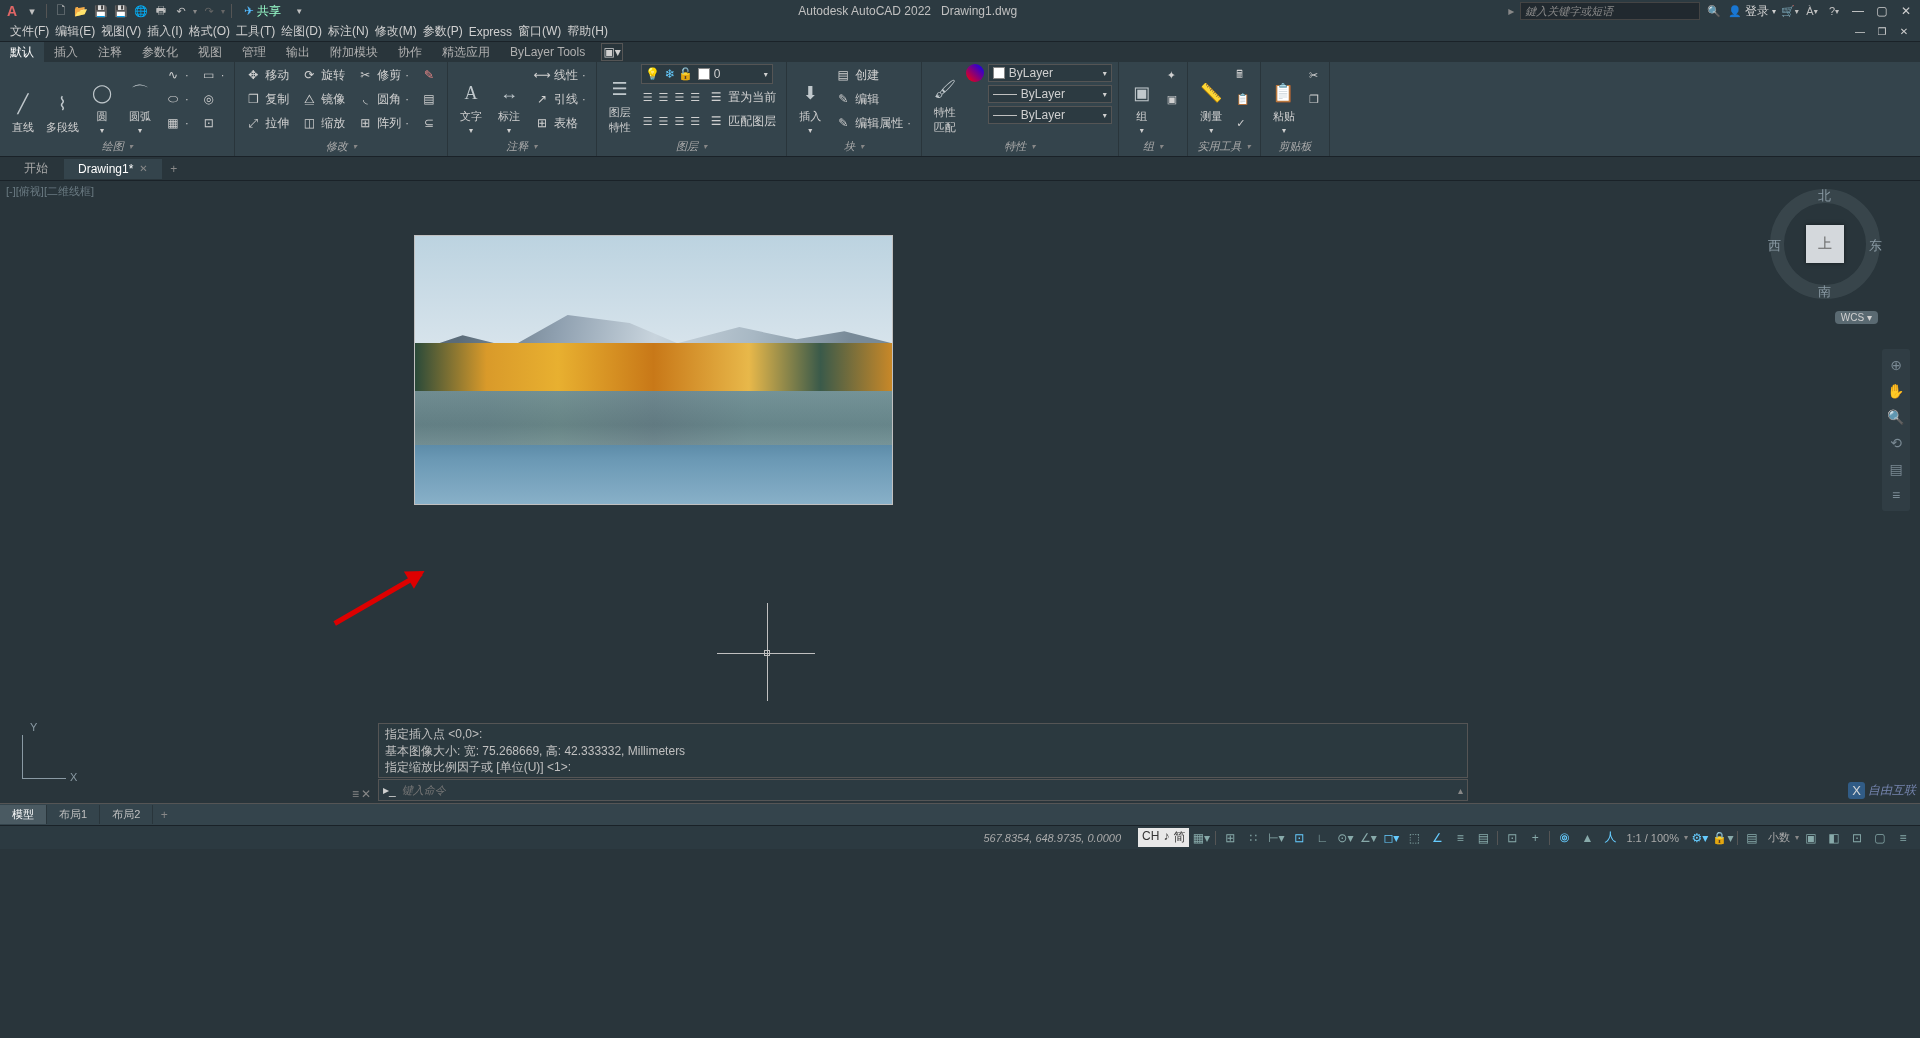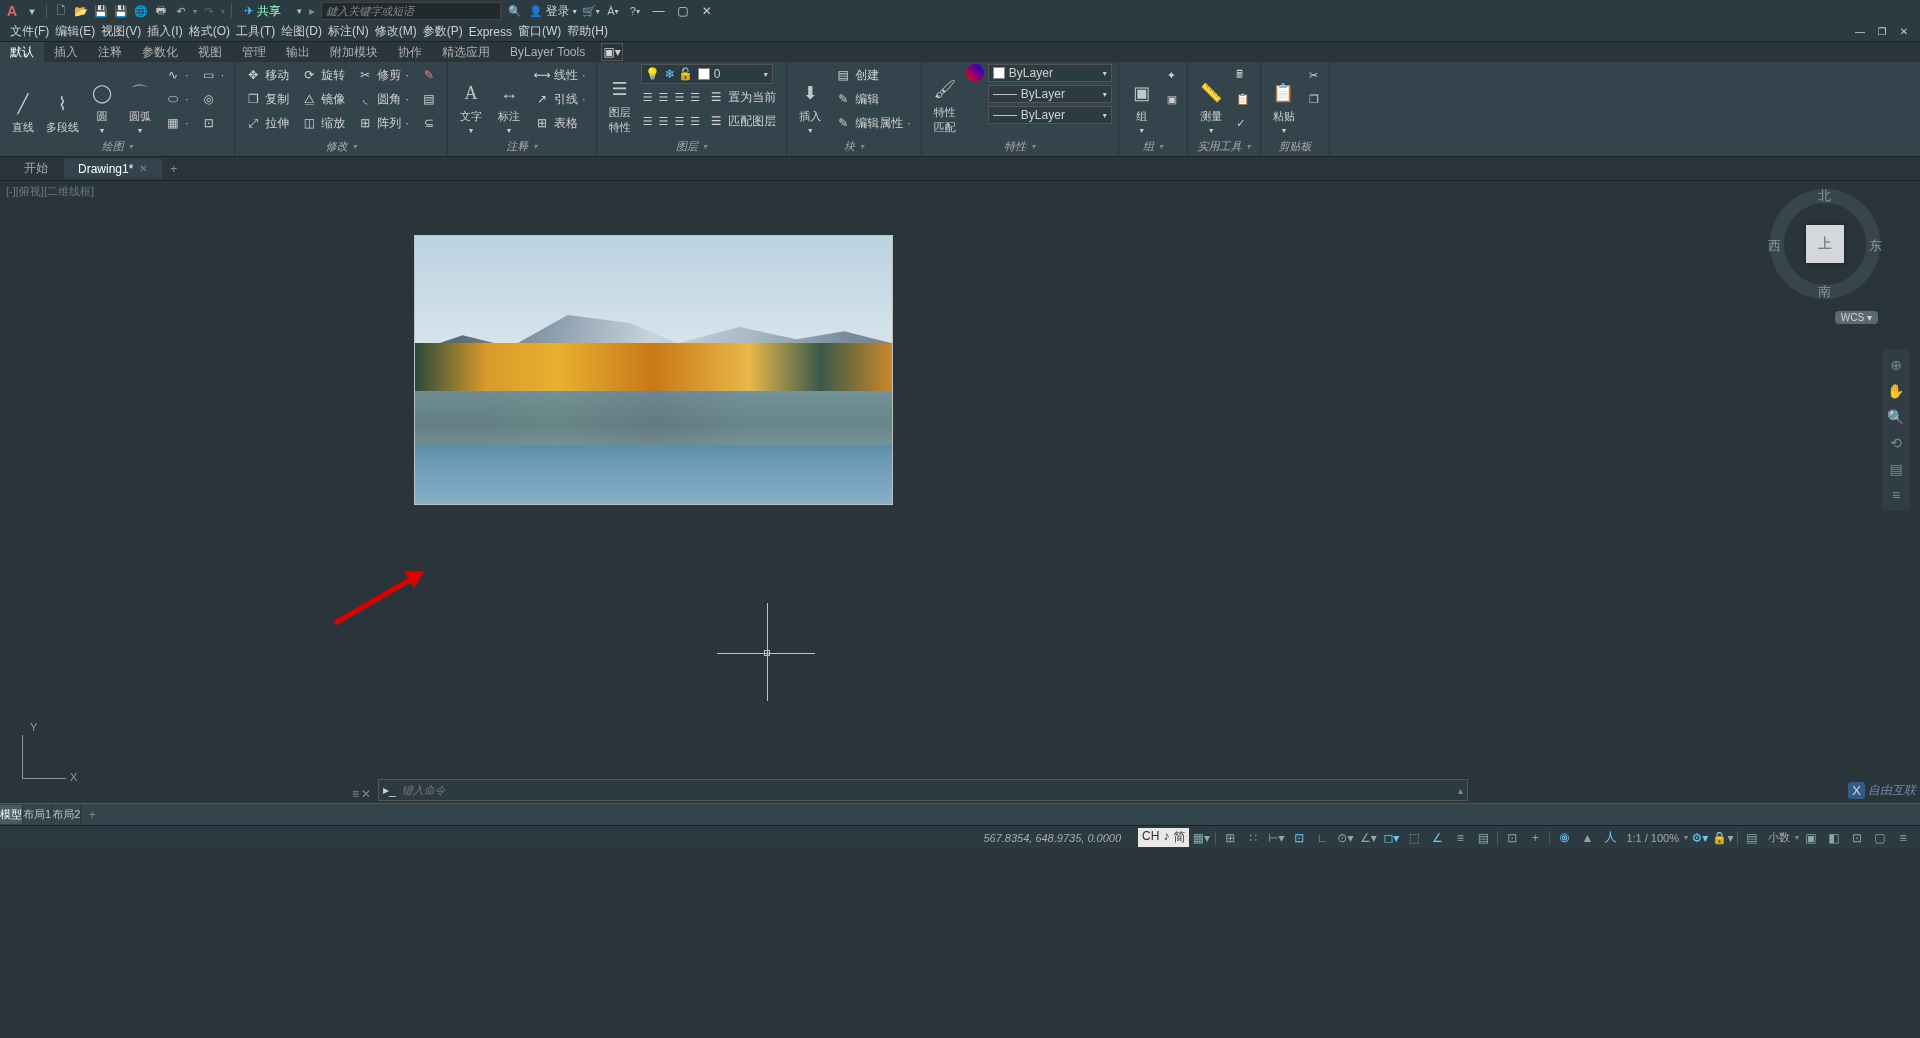--- a/index.html
+++ b/index.html
@@ -68,21 +68,21 @@
 .ucs-x { position:absolute; width:44px; height:1px; background:#8a9aa4; bottom:0; left:0; }
 .ucs-yl { position:absolute; bottom:46px; left:8px; color:#8a9aa4; font-size:11px; }
 .ucs-xl { position:absolute; bottom:-4px; left:48px; color:#8a9aa4; font-size:11px; }
 .cmdframe { position:absolute; bottom:2px; left:378px; width:1090px; }
 .cmdhist { background:rgba(44,58,65,0.85); border:1px solid #555; padding:2px 6px; font-size:11px; color:#c0c0c0; line-height:1.35; }
 .cmdline { background:#2c3a41; border:1px solid #555; height:22px; display:flex; align-items:center; padding:0 4px; gap:6px; margin-top:1px; }
 .cmd-input { flex:1; background:transparent; border:none; color:#888; font-size:11px; font-style:italic; outline:none; }
 .cmd-handle { position:absolute; bottom:2px; left:352px; display:flex; gap:2px; }
 .watermark { position:absolute; bottom:4px; right:4px; font-size:18px; font-style:italic; color:#89c; opacity:0.8; display:flex; align-items:center; gap:3px; }
 .layout-tabs { height:22px; background:#34444c; display:flex; align-items:center; border-top:1px solid #555; }
-.lt-btn { padding:2px 0; cursor:pointer; font-size:11px; color:#c0c0c0; border-right:1px solid #29353b; }
+.lt-btn { padding:2px 12px; cursor:pointer; font-size:11px; color:#c0c0c0; border-right:1px solid #29353b; }
 .lt-btn.active { background:#4a5a62; color:#fff; }
 .lt-add { width:22px; text-align:center; cursor:pointer; color:#888; }
 .statusbar { height:24px; background:#2c3a41; border-top:1px solid #1a2228; display:flex; align-items:center; justify-content:flex-end; padding:0 6px; gap:1px; }
 .sb-coords { color:#aaa; font-size:11px; margin-right:16px;font-style:italic; }
 .sb-ime { background:#e8e8e8; color:#333; padding:1px 4px; font-size:11px; display:flex; gap:4px; }
 .sb-btn { width:22px; height:20px; display:flex; align-items:center; justify-content:center; cursor:pointer; color:#8aa; font-size:12px; }
 .sb-btn.on { color:#6cf; }
 .sb-sep { width:1px; height:14px; background:#555; margin:0 2px; }
 .sb-text { font-size:11px; color:#aaa; padding:0 4px; }
 .dd-arr::after { content:"▾"; font-size:8px; color:#888; margin-left:2px; }
@@ -105,20 +105,24 @@
       <span style="font-size:8px;color:#888">▾</span>
     <span class="qat-icon" style="color:#666">↷</span>
       <span style="font-size:8px;color:#666">▾</span>
     <span class="qat-sep"></span>
     <span class="share-btn">
         <span style="color:#5bf">✈</span>
         <span>共享</span>
       </span>
     <span class="qat-icon" style="font-size:8px">▼</span>
   </div>
+  <div class="qat-center">
+    <span>Autodesk AutoCAD 2022</span>
+    <span>Drawing1.dwg</span>
+  </div>
   <div class="qat-right">
     <span style="color:#888">▸</span>
     <div class="search-box">鍵入关键字或短语</div>
     <span class="qat-icon">🔍</span>
     <span class="login-btn">👤<span>登录</span><span style="font-size:8px">▾</span></span>
     <span class="qat-icon">🛒<span style="font-size:8px">▾</span></span>
     <span class="qat-icon">À<span style="font-size:8px">▾</span></span>
     <span class="qat-icon">?<span style="font-size:8px">▾</span></span>
     <span class="win-btns">
       <span class="win-btn">—</span>
@@ -479,20 +483,25 @@
       <div class="ucs-x"></div>
     <div class="ucs-yl">Y</div>
     <div class="ucs-xl">X</div>
   </div>
 
   <div class="cmd-handle">
     <span style="color:#888;cursor:pointer">≡</span>
       <span style="color:#888;cursor:pointer">✕</span>
   </div>
   <div class="cmdframe">
+    <div class="cmdhist">
+      <div>指定插入点 &lt;0,0&gt;:</div>
+      <div>基本图像大小: 宽: 75.268669, 高: 42.333332, Millimeters</div>
+      <div>指定缩放比例因子或 [单位(U)] &lt;1&gt;:</div>
+    </div>
     <div class="cmdline">
       <span>▸_</span>
       <input class="cmd-input" placeholder="键入命令" style="">
       <span style="font-size:10px;color:#888">▴</span>
     </div>
   </div>
   <div class="watermark">
       <span style="background:#369;color:#fff;padding:1px 4px;border-radius:3px;font-style:normal;font-size:13px">X</span>
       <span>自由互联</span>
     </div>

